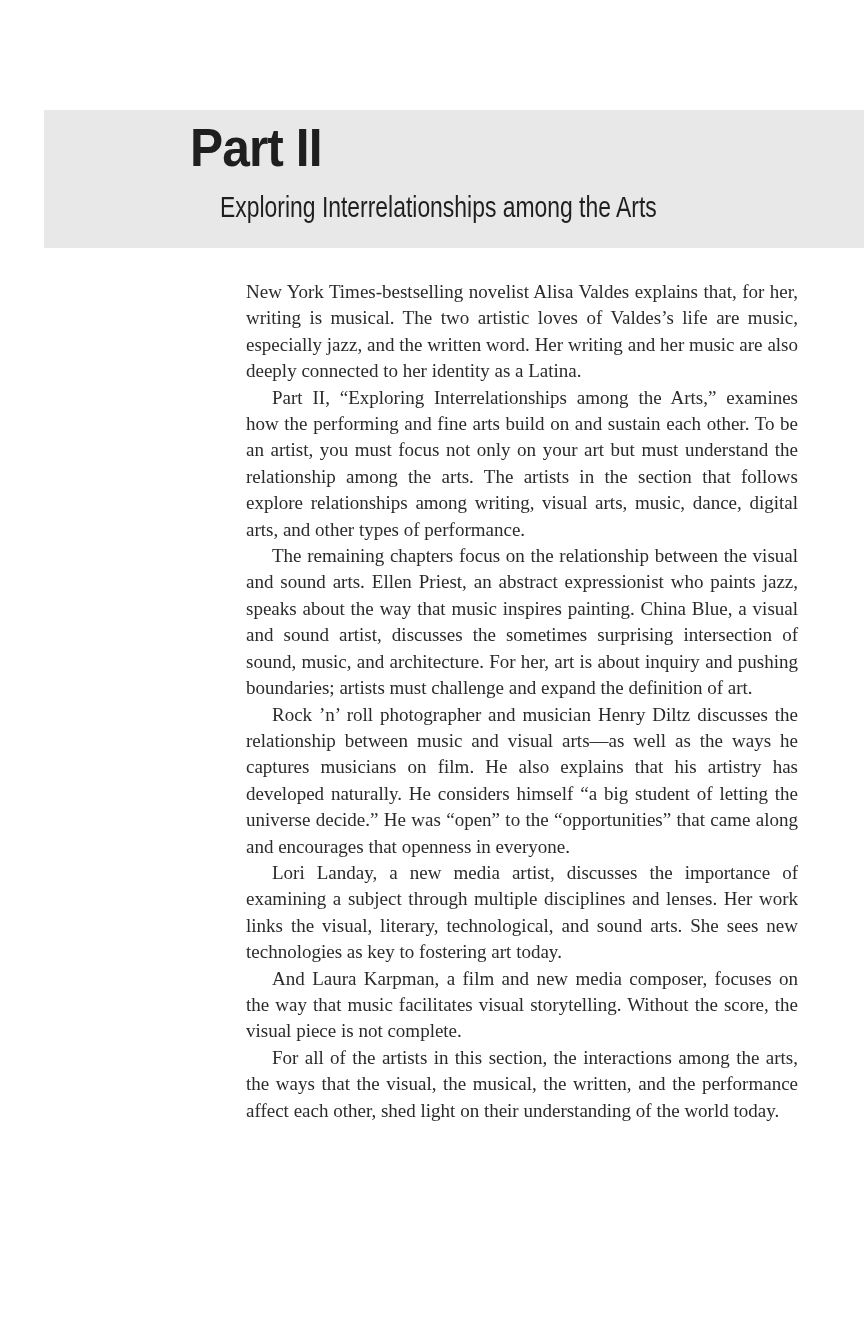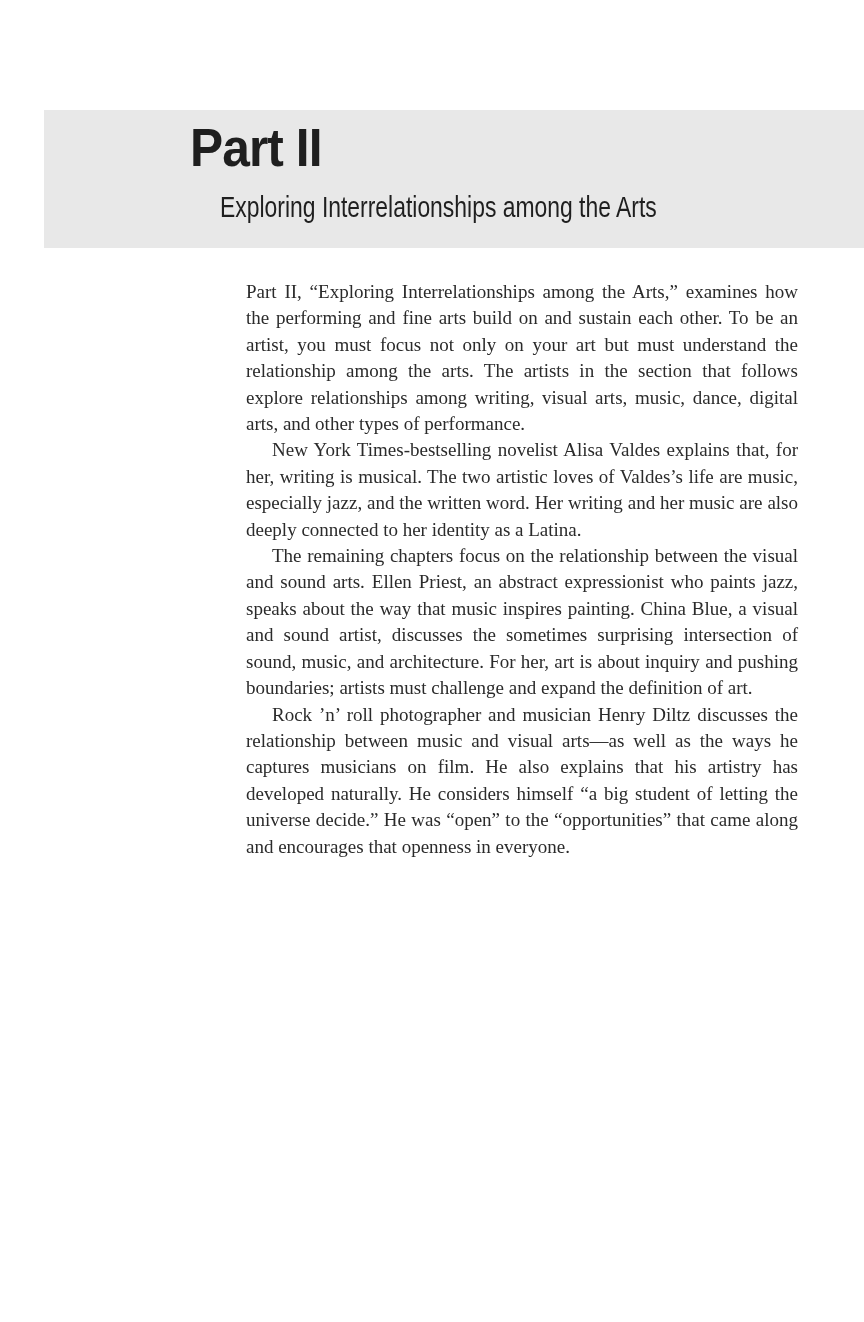--- a/index.html
+++ b/index.html
@@ -77,19 +77,22 @@
 
 <div class="page">
 
   <div class="header-band"></div>
 
   <h1 class="part-title">Part II</h1>
 
   <h2 class="part-subtitle">Exploring Interrelationships among the Arts</h2>
 
   <div class="body-text">
+      <p>New York Times-bestselling novelist Alisa Valdes explains that, for her, writing is musical. The two artistic loves of Valdes’s life are music, especially jazz, and the written word. Her writing and her music are also deeply connected to her identity as a Latina.</p>
       <p>Part II, “Exploring Interrelationships among the Arts,” examines how the performing and fine arts build on and sustain each other. To be an artist, you must focus not only on your art but must understand the relationship among the arts. The artists in the section that follows explore relationships among writing, visual arts, music, dance, digital arts, and other types of performance.</p>
-      <p>New York Times-bestselling novelist Alisa Valdes explains that, for her, writing is musical. The two artistic loves of Valdes’s life are music, especially jazz, and the written word. Her writing and her music are also deeply connected to her identity as a Latina.</p>
       <p>The remaining chapters focus on the relationship between the visual and sound arts. Ellen Priest, an abstract expressionist who paints jazz, speaks about the way that music inspires painting. China Blue, a visual and sound artist, discusses the sometimes surprising intersection of sound, music, and architecture. For her, art is about inquiry and pushing boundaries; artists must challenge and expand the definition of art.</p>
       <p>Rock ’n’ roll photographer and musician Henry Diltz discusses the relationship between music and visual arts—as well as the ways he captures musicians on film. He also explains that his artistry has developed naturally. He considers himself “a big student of letting the universe decide.” He was “open” to the “opportunities” that came along and encourages that openness in everyone.</p>
+      <p>Lori Landay, a new media artist, discusses the importance of examining a subject through multiple disciplines and lenses. Her work links the visual, literary, technological, and sound arts. She sees new technologies as key to fostering art today.</p>
+      <p>And Laura Karpman, a film and new media composer, focuses on the way that music facilitates visual storytelling. Without the score, the visual piece is not complete.</p>
+      <p>For all of the artists in this section, the interactions among the arts, the ways that the visual, the musical, the written, and the performance affect each other, shed light on their understanding of the world today.</p>
     </div>
 
 </div>
 
 </body></html>

